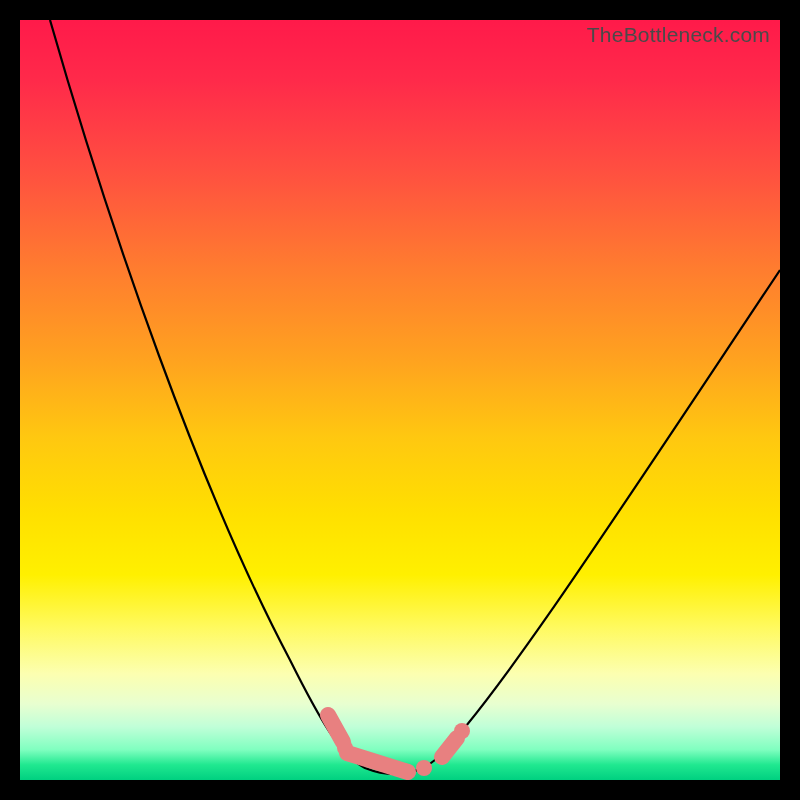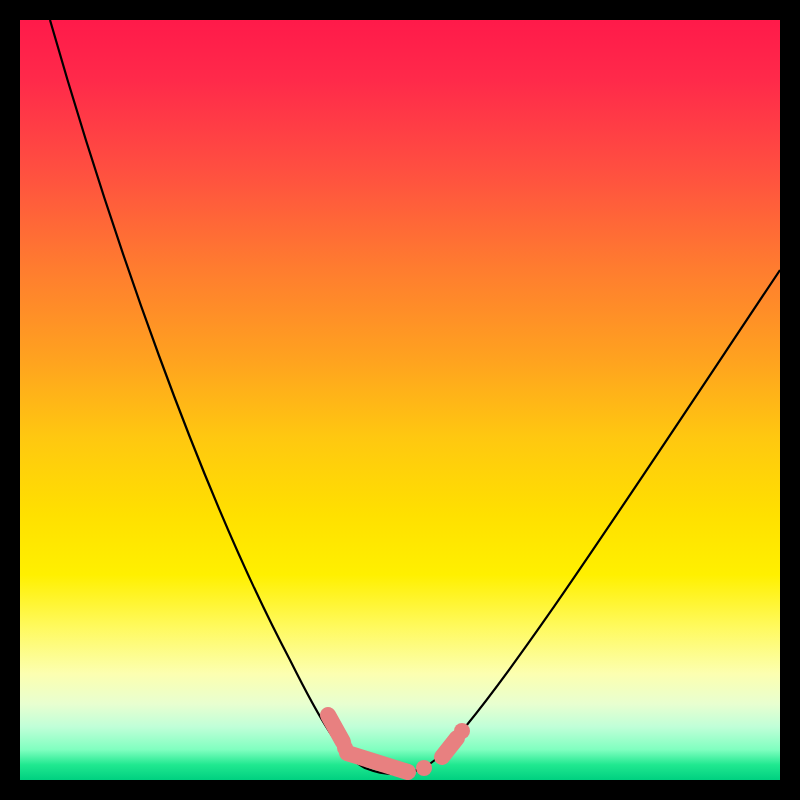--- a/index.html
+++ b/index.html
@@ -58,20 +58,21 @@
     stroke: #e88080;
     stroke-width: 16;
     stroke-linecap: round;
     fill: none;
   }
 </style>
 </head>
 <body>
 
 <div class="plot-area">
+  <div class="watermark">TheBottleneck.com</div>
   <svg class="curve" viewBox="0 0 760 760" preserveAspectRatio="none">
     <path d="M 30 0
              C 90 210, 180 470, 270 640
              C 300 700, 320 735, 345 748
              C 370 758, 395 756, 415 740
              C 470 690, 600 490, 760 250" stroke="#000" stroke-width="2.2" fill="none"></path>
     <line class="pink-cap" x1="308" y1="695" x2="323" y2="722"></line>
     <line class="pink-cap" x1="327" y1="733" x2="388" y2="752"></line>
     <line class="pink-cap" x1="422" y1="737" x2="437" y2="718"></line>
     <circle class="pink-dot" cx="325" cy="728" r="8"></circle>

